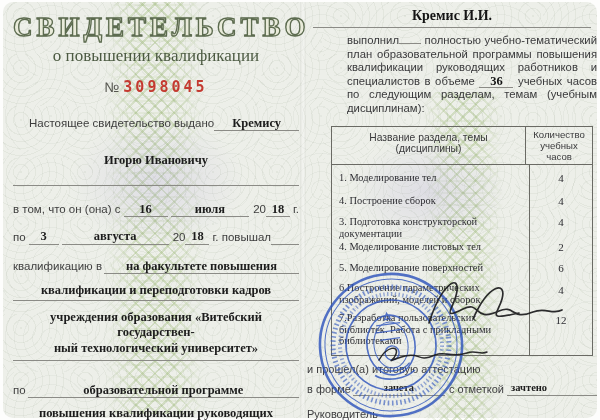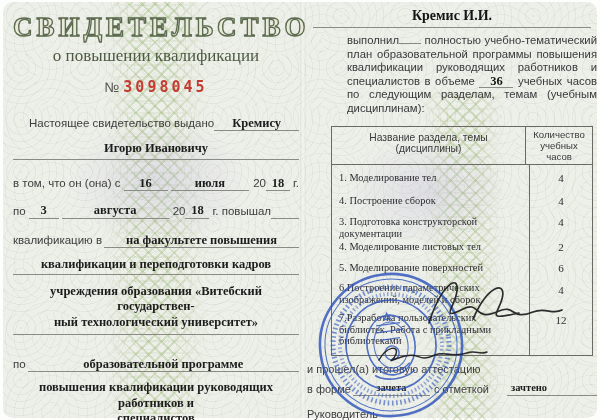--- a/index.html
+++ b/index.html
@@ -114,21 +114,21 @@
       <div class="serialrow">
         <span>№</span>
         <span class="serial">3098045</span>
       </div>
 
       <div class="row" style="margin-top:20px;">
         <span class="lbl" style="margin-left:16px;">Настоящее свидетельство выдано</span>
         <span class="bl grow">Кремису</span>
       </div>
 
-      <div class="cline uline" style="margin-top:10px; padding-bottom:2px;">Игорю Ивановичу</div>
+      <div class="cline uline" style="margin-top:22px; padding-bottom:16px;">Игорю Ивановичу</div>
 
       <div class="row" style="margin-top:16px;">
         <span class="lbl">в том, что он (она) с</span>
         <span class="bl" style="flex:0 0 44px; margin-left:3px;">16</span>
         <span class="bl grow" style="margin-left:3px;">июля</span>
         <span class="lbl" style="margin-left:4px;">20</span>
         <span class="bl" style="flex:0 0 24px;">18</span>
         <span class="lbl" style="margin-left:3px;">г.</span>
       </div>
 
@@ -201,21 +201,21 @@
           <div class="td2">12</div>
         </div>
       </div>
 
       <div style="margin-top:7px; font-size:11px; color:#3d3d3f;">и прошел(а) итоговую аттестацию</div>
 
       <div class="rrow" style="margin-top:7px;">
         <span class="rlbl">в форме</span>
         <span class="bl grow sm" style="margin-left:2px;">зачета</span>
         <span class="rlbl" style="margin-left:4px;">с отметкой</span>
-        <span class="bl sm" style="flex:0 0 86px; margin-left:18px; text-align:left; padding-left:4px;">зачтено</span>
+        <span class="bl sm" style="flex:0 0 86px; margin-left:3px; text-align:left; padding-left:4px;">зачтено</span>
       </div>
 
       <div class="rrow" style="margin-top:11px;">
         <span class="rlbl">Руководитель</span>
         <span class="bl" style="flex:0 0 140px; margin-left:4px;"></span>
       </div>
 
       <div style="margin-top:8px; font-size:11px; color:#3d3d3f;">М.П.</div>
 
       <div class="abs" style="left:8px; top:263px; opacity:.82;">

